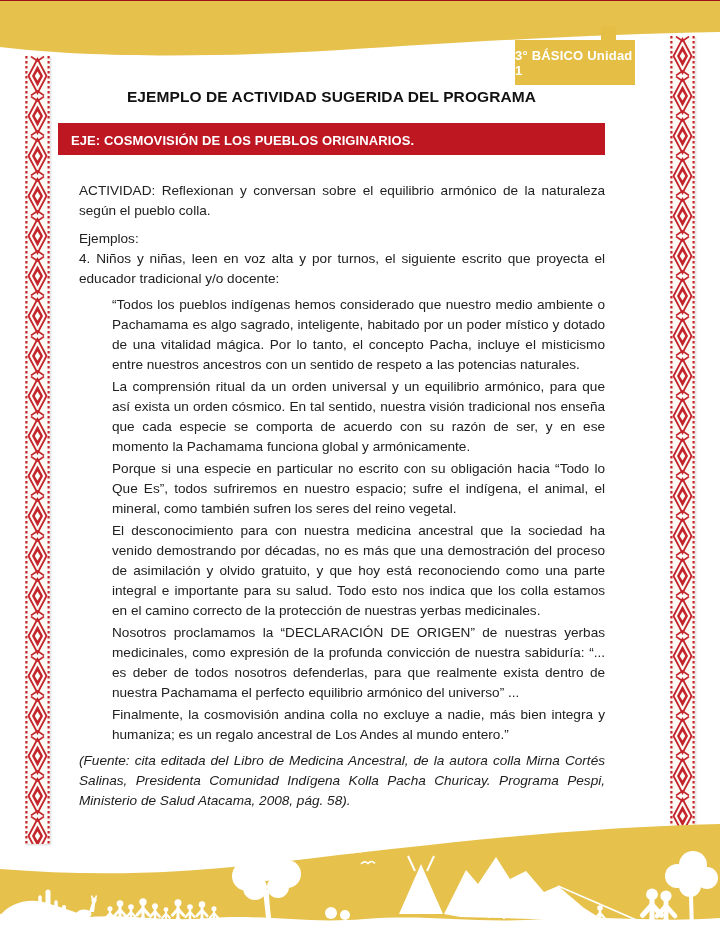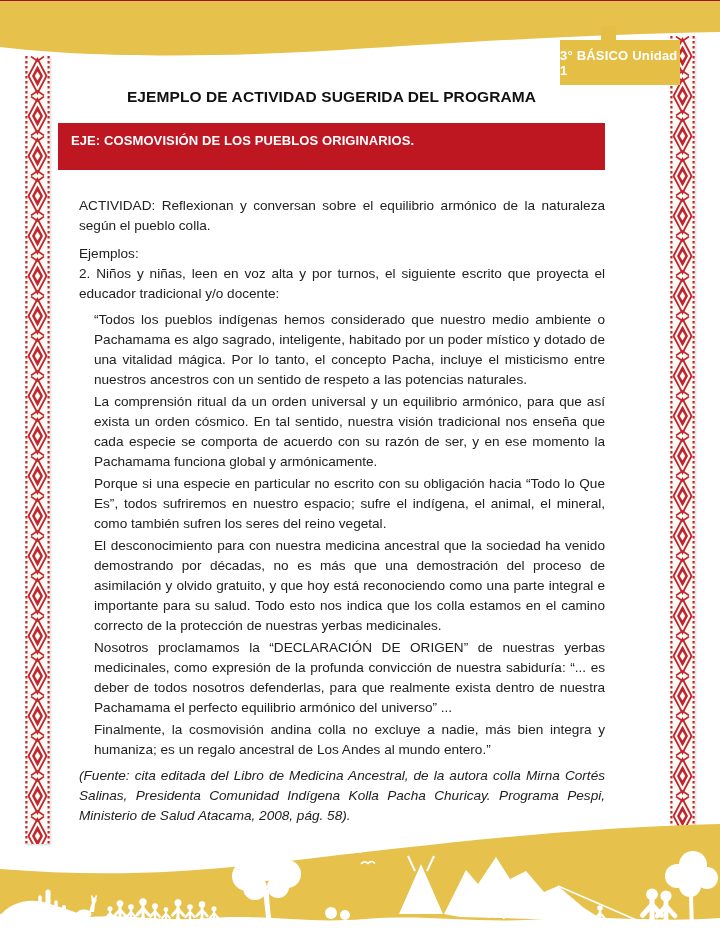--- a/index.html
+++ b/index.html
@@ -8,44 +8,44 @@
     background:#FFFFFF; color:#212121;
     font-family:"Liberation Sans", sans-serif;
   }
   .top-line{position:absolute;top:0;left:0;right:0;height:2px;background:var(--top-line-red,#9E1118);z-index:2;}
   .top-band{position:absolute;top:1px;left:0;z-index:2;}
   .unit-badge-connector{position:absolute;top:26px;left:601px;width:15px;height:20px;background:var(--badge-yellow,#E5BE46);z-index:2;}
   .unit-badge{
     position:absolute;top:40px;left:515px;width:120px;height:45px;z-index:3;
     background:var(--badge-yellow,#E5BE46);border-radius:0;
     display:flex;align-items:center;justify-content:center;
-    color:#FFFFFF;font-weight:bold;font-size:13px;letter-spacing:0.2px;margin-left:45px;
+    color:#FFFFFF;font-weight:bold;font-size:13px;letter-spacing:0.2px;
   }
   .strip{position:absolute;width:25px;z-index:1;box-shadow:1px 1px 2px rgba(0,0,0,0.15);}
   .strip-left{left:25px;top:56px;}
   .strip-right{left:670px;top:36px;}
   .content{position:absolute;left:58px;top:88px;width:547px;z-index:2;}
   .title{
     margin:0 0 17px;text-align:center;
     font-size:15.5px;font-weight:bold;color:#111;letter-spacing:0.1px;
   }
   .eje-banner{
-    background:var(--banner-red,#BE1722);height:47px;box-sizing:border-box;
+    background:var(--banner-red,#BE1722);height:32px;box-sizing:border-box;
     padding:8px 13px;margin:0 0 26px;
   }
   .eje-banner span{color:#fff;font-weight:bold;font-size:13px;letter-spacing:0.1px;}
   .content p{
     margin:0 0 2px;margin-left:21px;
     font-size:13.6px;line-height:20px;text-align:justify;
     hyphens:none;
   }
   p.activity{margin-bottom:8px;}
   p.examples{margin-bottom:0;}
   p.item-1{margin-bottom:6px;}
-  .quote{margin-left:36px;}
+  .quote{margin-left:54px;}
   .quote p{margin-left:0;margin-bottom:2px;}
   p.source{font-style:italic;margin-top:6px;}
   .bottom-scene{position:absolute;left:0;bottom:0;z-index:3;}
 </style>
 </head>
 <body>
 
 <div class="page">
 
   <div class="top-line"></div>
@@ -93,21 +93,21 @@
 
   <div class="content">
     <h1 class="title">EJEMPLO DE ACTIVIDAD SUGERIDA DEL PROGRAMA</h1>
 
     <div class="eje-banner">
       <span>EJE: COSMOVISIÓN DE LOS PUEBLOS ORIGINARIOS.</span>
     </div>
 
     <p class="activity">ACTIVIDAD: Reflexionan y conversan sobre el equilibrio armónico de la naturaleza según el pueblo colla.</p>
     <p class="examples">Ejemplos:</p>
-    <p class="item-1">2. Niños y niñas, leen en voz alta y por turnos, el siguiente escrito que proyecta el educador tradicional y/o docente:</p>
+    <p class="item-1">4. Niños y niñas, leen en voz alta y por turnos, el siguiente escrito que proyecta el educador tradicional y/o docente:</p>
 
     <div class="quote">
       <p>“Todos los pueblos indígenas hemos considerado que nuestro medio ambiente o Pachamama es algo sagrado, inteligente, habitado por un poder místico y dotado de una vitalidad mágica. Por lo tanto, el concepto Pacha, incluye el misticismo entre nuestros ancestros con un sentido de respeto a las potencias naturales.</p>
       <p>La comprensión ritual da un orden universal y un equilibrio armónico, para que así exista un orden cósmico. En tal sentido, nuestra visión tradicional nos enseña que cada especie se comporta de acuerdo con su razón de ser, y en ese momento la Pachamama funciona global y armónicamente.</p>
       <p>Porque si una especie en particular no escrito con su obligación hacia “Todo lo Que Es”, todos sufriremos en nuestro espacio; sufre el indígena, el animal, el mineral, como también sufren los seres del reino vegetal.</p>
       <p>El desconocimiento para con nuestra medicina ancestral que la sociedad ha venido demostrando por décadas, no es más que una demostración del proceso de asimilación y olvido gratuito, y que hoy está reconociendo como una parte integral e importante para su salud. Todo esto nos indica que los colla estamos en el camino correcto de la protección de nuestras yerbas medicinales.</p>
       <p>Nosotros proclamamos la “DECLARACIÓN DE ORIGEN” de nuestras yerbas medicinales, como expresión de la profunda convicción de nuestra sabiduría: “... es deber de todos nosotros defenderlas, para que realmente exista dentro de nuestra Pachamama el perfecto equilibrio armónico del universo” ...</p>
       <p>Finalmente, la cosmovisión andina colla no excluye a nadie, más bien integra y humaniza; es un regalo ancestral de Los Andes al mundo entero.”</p>
     </div>
 

